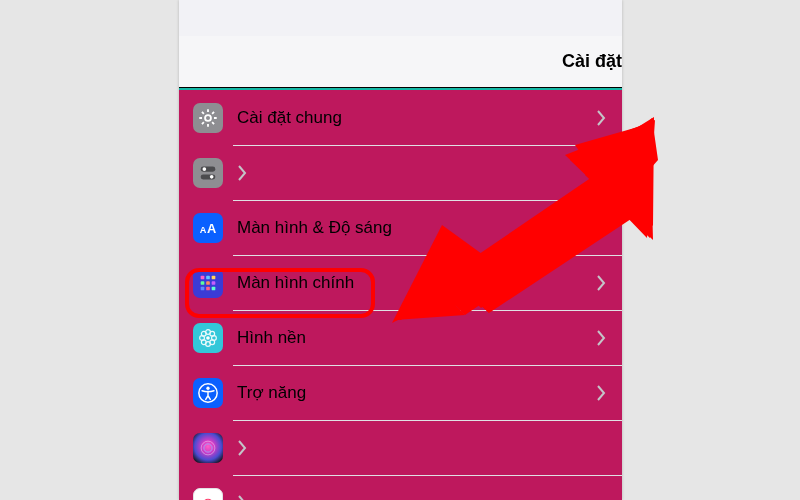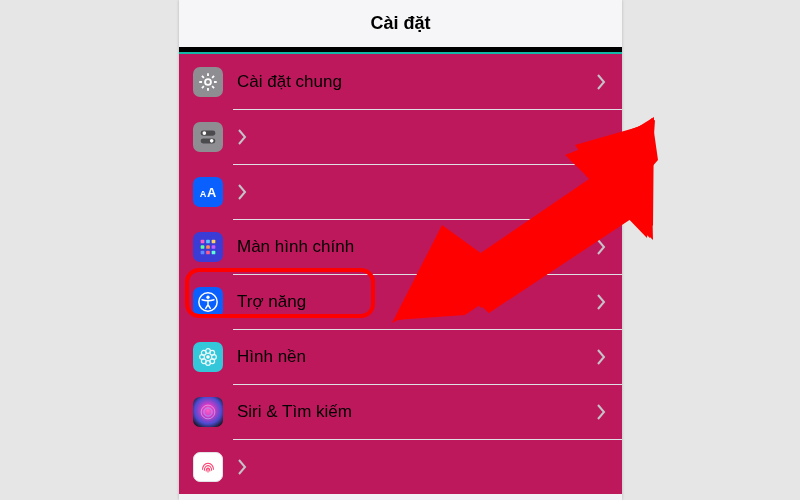--- a/index.html
+++ b/index.html
@@ -17,23 +17,24 @@
     top: 0;
     width: 443px;
     height: 500px;
     background: #f2f2f6;
     box-shadow: 0 0 3px rgba(0,0,0,.2);
   }
   .header {
     height: 52px;
     display: flex;
     align-items: center;
-    justify-content: center;
+    justify-content: flex-end;
     background: #f6f6f8;
-    border-bottom: 5px solid #000000;
+    border-bottom: 1px solid #000000;
+    margin-top: 36px;
   }
   .header-title {
     font-size: 18px;
     font-weight: 600;
     color: #000;
   }
   .list {
     background: #be185d;
     border-top: 2px solid #14b8a6;
   }
@@ -145,20 +146,21 @@
       </div>
     </div>
 
     <div class="row">
       <div class="icon ic-display">
         <svg class="aa-svg" viewBox="0 0 24 24">
           <text x="3" y="17" font-size="10" font-weight="600" fill="#fff" font-family="Arial">A</text>
           <text x="11" y="17" font-size="14" font-weight="600" fill="#fff" font-family="Arial">A</text>
         </svg>
       </div>
+      <div class="label">Màn hình &amp; Độ sáng</div>
       <div class="chev">
         <svg viewBox="0 0 10 16">
             <path d="M2 1l6 7-6 7" fill="none" stroke="#c4c4c8" stroke-width="2"></path>
           </svg>
       </div>
     </div>
 
     <div class="row">
       <div class="icon ic-home">
         <svg class="grid-svg" viewBox="0 0 24 24">
@@ -167,36 +169,20 @@
           <rect x="16" y="4" width="4" height="4" rx="1" fill="#ffd25e"></rect>
           <rect x="4" y="10" width="4" height="4" rx="1" fill="#5eff9a"></rect>
           <rect x="10" y="10" width="4" height="4" rx="1" fill="#ff8a5e"></rect>
           <rect x="16" y="10" width="4" height="4" rx="1" fill="#c75eff"></rect>
           <rect x="4" y="16" width="4" height="4" rx="1" fill="#5e8aff"></rect>
           <rect x="10" y="16" width="4" height="4" rx="1" fill="#ff5e8a"></rect>
           <rect x="16" y="16" width="4" height="4" rx="1" fill="#5effd2"></rect>
         </svg>
       </div>
       <div class="label">Màn hình chính</div>
-      <div class="chev">
-        <svg viewBox="0 0 10 16">
-            <path d="M2 1l6 7-6 7" fill="none" stroke="#c4c4c8" stroke-width="2"></path>
-          </svg>
-      </div>
-    </div>
-
-    <div class="row" id="row-accessibility">
-      <div class="icon ic-access">
-        <svg class="access-svg" viewBox="0 0 24 24">
-          <circle cx="12" cy="12" r="10" fill="none" stroke="#fff" stroke-width="1.6"></circle>
-          <circle cx="12" cy="6.8" r="1.8" fill="#fff"></circle>
-          <path d="M5.5 9.5c4 1.4 9 1.4 13 0M12 10v6M9.5 19l2.5-4 2.5 4" stroke="#fff" stroke-width="1.6" fill="none" stroke-linecap="round"></path>
-        </svg>
-      </div>
-      <div class="label">Trợ năng</div>
       <div class="chev">
         <svg viewBox="0 0 10 16">
             <path d="M2 1l6 7-6 7" fill="none" stroke="#c4c4c8" stroke-width="2"></path>
           </svg>
       </div>
     </div>
 
     <div class="row">
       <div class="icon ic-wall">
         <svg class="wall-svg" viewBox="0 0 24 24">
@@ -214,28 +200,43 @@
         </svg>
       </div>
       <div class="label">Hình nền</div>
       <div class="chev">
         <svg viewBox="0 0 10 16">
             <path d="M2 1l6 7-6 7" fill="none" stroke="#c4c4c8" stroke-width="2"></path>
           </svg>
       </div>
     </div>
 
+    <div class="row" id="row-accessibility">
+      <div class="icon ic-access">
+        <svg class="access-svg" viewBox="0 0 24 24">
+          <circle cx="12" cy="12" r="10" fill="none" stroke="#fff" stroke-width="1.6"></circle>
+          <circle cx="12" cy="6.8" r="1.8" fill="#fff"></circle>
+          <path d="M5.5 9.5c4 1.4 9 1.4 13 0M12 10v6M9.5 19l2.5-4 2.5 4" stroke="#fff" stroke-width="1.6" fill="none" stroke-linecap="round"></path>
+        </svg>
+      </div>
+      <div class="label">Trợ năng</div>
+      <div class="chev">
+        <svg viewBox="0 0 10 16">
+            <path d="M2 1l6 7-6 7" fill="none" stroke="#c4c4c8" stroke-width="2"></path>
+          </svg>
+      </div>
+    </div>
+
     <div class="row">
       <div class="icon ic-siri">
         <svg class="siri-svg" viewBox="0 0 24 24">
           <circle cx="12" cy="12" r="7.5" fill="none" stroke="#fff" stroke-width="0.7" opacity=".6"></circle>
           <circle cx="12" cy="12" r="4.5" fill="none" stroke="#9af" stroke-width="1" opacity=".9"></circle>
         </svg>
       </div>
-      <div class="label">Siri &amp; Tìm kiếm</div>
       <div class="chev">
         <svg viewBox="0 0 10 16">
             <path d="M2 1l6 7-6 7" fill="none" stroke="#c4c4c8" stroke-width="2"></path>
           </svg>
       </div>
     </div>
 
     <div class="row">
       <div class="icon ic-touch">
         <svg class="touch-svg" viewBox="0 0 24 24" fill="none" stroke="#ff3b6b" stroke-width="1.1">

